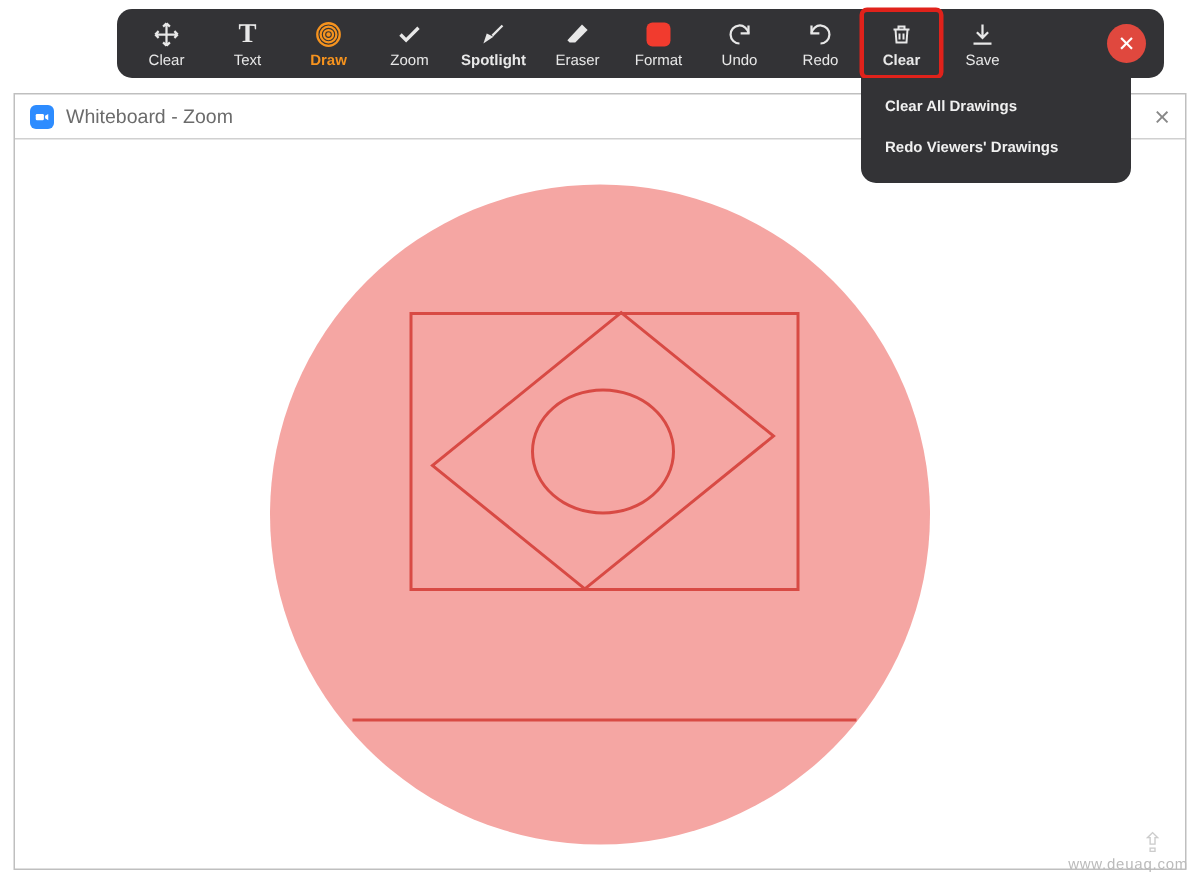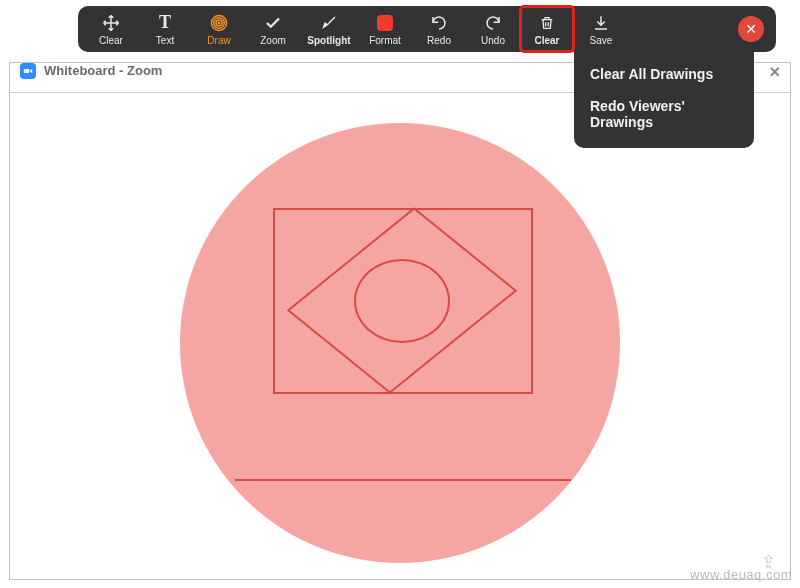--- a/index.html
+++ b/index.html
@@ -37,21 +37,21 @@
     position: relative;
   }
   .tool.wide { width: 58px; font-weight: bold; }
   .tool .glyph {
     height: 20px;
     display: flex;
     align-items: center;
     justify-content: center;
     margin-bottom: 2px;
   }
-  .tool.active { color: #f6931e; }
+  .tool.active { color: #f6931e; font-weight: bold; }
   .tool.highlight {
     outline: 3px solid #e0221b;
     outline-offset: -2px;
     border-radius: 4px;
     font-weight: bold;
   }
   .close-btn {
     width: 26px; height: 26px;
     border-radius: 50%;
     background: #e0483e;
@@ -66,26 +66,25 @@
     top: 62px;
     width: 782px;
     height: 518px;
     border: 1px solid #bfbfbf;
     background: #fff;
   }
   .titlebar {
     height: 30px;
     border-bottom: 1px solid #d0d0d0;
     display: flex;
-    align-items: flex-start;
+    align-items: center;
     padding: 0 10px;
     color: #6b6b6b;
     font-size: 13px;
     gap: 8px;
-    font-weight: bold;
   }
   .zoom-badge {
     width: 16px; height: 16px; border-radius: 4px;
     background: #2d8cff; display:flex; align-items:center; justify-content:center;
   }
   .titlebar .spacer { flex: 1; }
   .titlebar .sq {
     width:14px; height:14px; border:1px solid #aaa; border-radius:2px; position:relative;
   }
   .titlebar .sq::after {
@@ -134,28 +133,28 @@
     top: 52px;
     left: 574px;
     width: 180px;
     background: #333336;
     border-radius: 0 0 10px 10px;
     padding: 6px 0 10px 0;
     z-index: 50;
   }
   .dropdown-item {
     color: #f0f0f0;
-    font-size: 14px;
+    font-size: 10px;
     font-weight: 600;
     padding: 8px 16px;
     cursor: pointer;
   }
   .watermark {
     position:absolute; right: 8px; bottom: 6px;
-    font-size: 13px; color: #bbb; letter-spacing: .5px;
+    font-size: 10px; color: #bbb; letter-spacing: .5px;
   }
   .share-icn {
     position:absolute; right: 14px; bottom: 6px;
     color:#ccc; font-size: 18px;
   }
 </style>
 </head>
 <body>
 
 <div class="toolbar">
@@ -198,46 +197,54 @@
   <div class="tool wide">
     <span class="glyph">
       <svg width="18" height="18" viewBox="0 0 24 24" fill="#e8e8e8">
           <path d="M3 20l3-9 6 3-9 6z"></path>
           <path d="M11 13l9-9" stroke="#e8e8e8" stroke-width="2" fill="none"></path>
         </svg>
     </span>
     <span>Spotlight</span>
   </div>
 
+  <div class="tool">
+    <span class="glyph">
+      <svg width="18" height="18" viewBox="0 0 24 24" fill="#e8e8e8">
+          <path d="M16 3l5 5-11 11H5l-2-2L16 3z"></path>
+        </svg>
+    </span>
+    <span>Eraser</span>
+  </div>
 
   <div class="tool">
     <span class="glyph">
       <span style="width:16px;height:16px;border-radius:4px;background:#f13b2e;display:block;"></span>
     </span>
     <span>Format</span>
+  </div>
+
+  <div class="tool">
+    <span class="glyph">
+      <svg width="18" height="18" viewBox="0 0 24 24" fill="none" stroke="#e8e8e8" stroke-width="2">
+          <path d="M20 11A8 8 0 1 0 12 20"></path>
+          <path d="M20 4v7h-7"></path>
+        </svg>
+    </span>
+    <span>Undo</span>
   </div>
 
   <div class="tool">
     <span class="glyph">
       <svg width="18" height="18" viewBox="0 0 24 24" fill="none" stroke="#e8e8e8" stroke-width="2">
           <path d="M4 11a8 8 0 1 1 8 9"></path>
           <path d="M4 4v7h7"></path>
         </svg>
     </span>
     <span>Redo</span>
-  </div>
-
-  <div class="tool">
-    <span class="glyph">
-      <svg width="18" height="18" viewBox="0 0 24 24" fill="none" stroke="#e8e8e8" stroke-width="2">
-          <path d="M20 11A8 8 0 1 0 12 20"></path>
-          <path d="M20 4v7h-7"></path>
-        </svg>
-    </span>
-    <span>Undo</span>
   </div>
 
   <div class="tool highlight">
     <span class="glyph">
       <svg width="16" height="18" viewBox="0 0 24 24" fill="none" stroke="#e8e8e8" stroke-width="2">
           <path d="M4 7h16M9 7V4h6v3M6 7l1 13h10l1-13M10 11v6M14 11v6"></path>
         </svg>
     </span>
     <span>Clear</span>
   </div>

